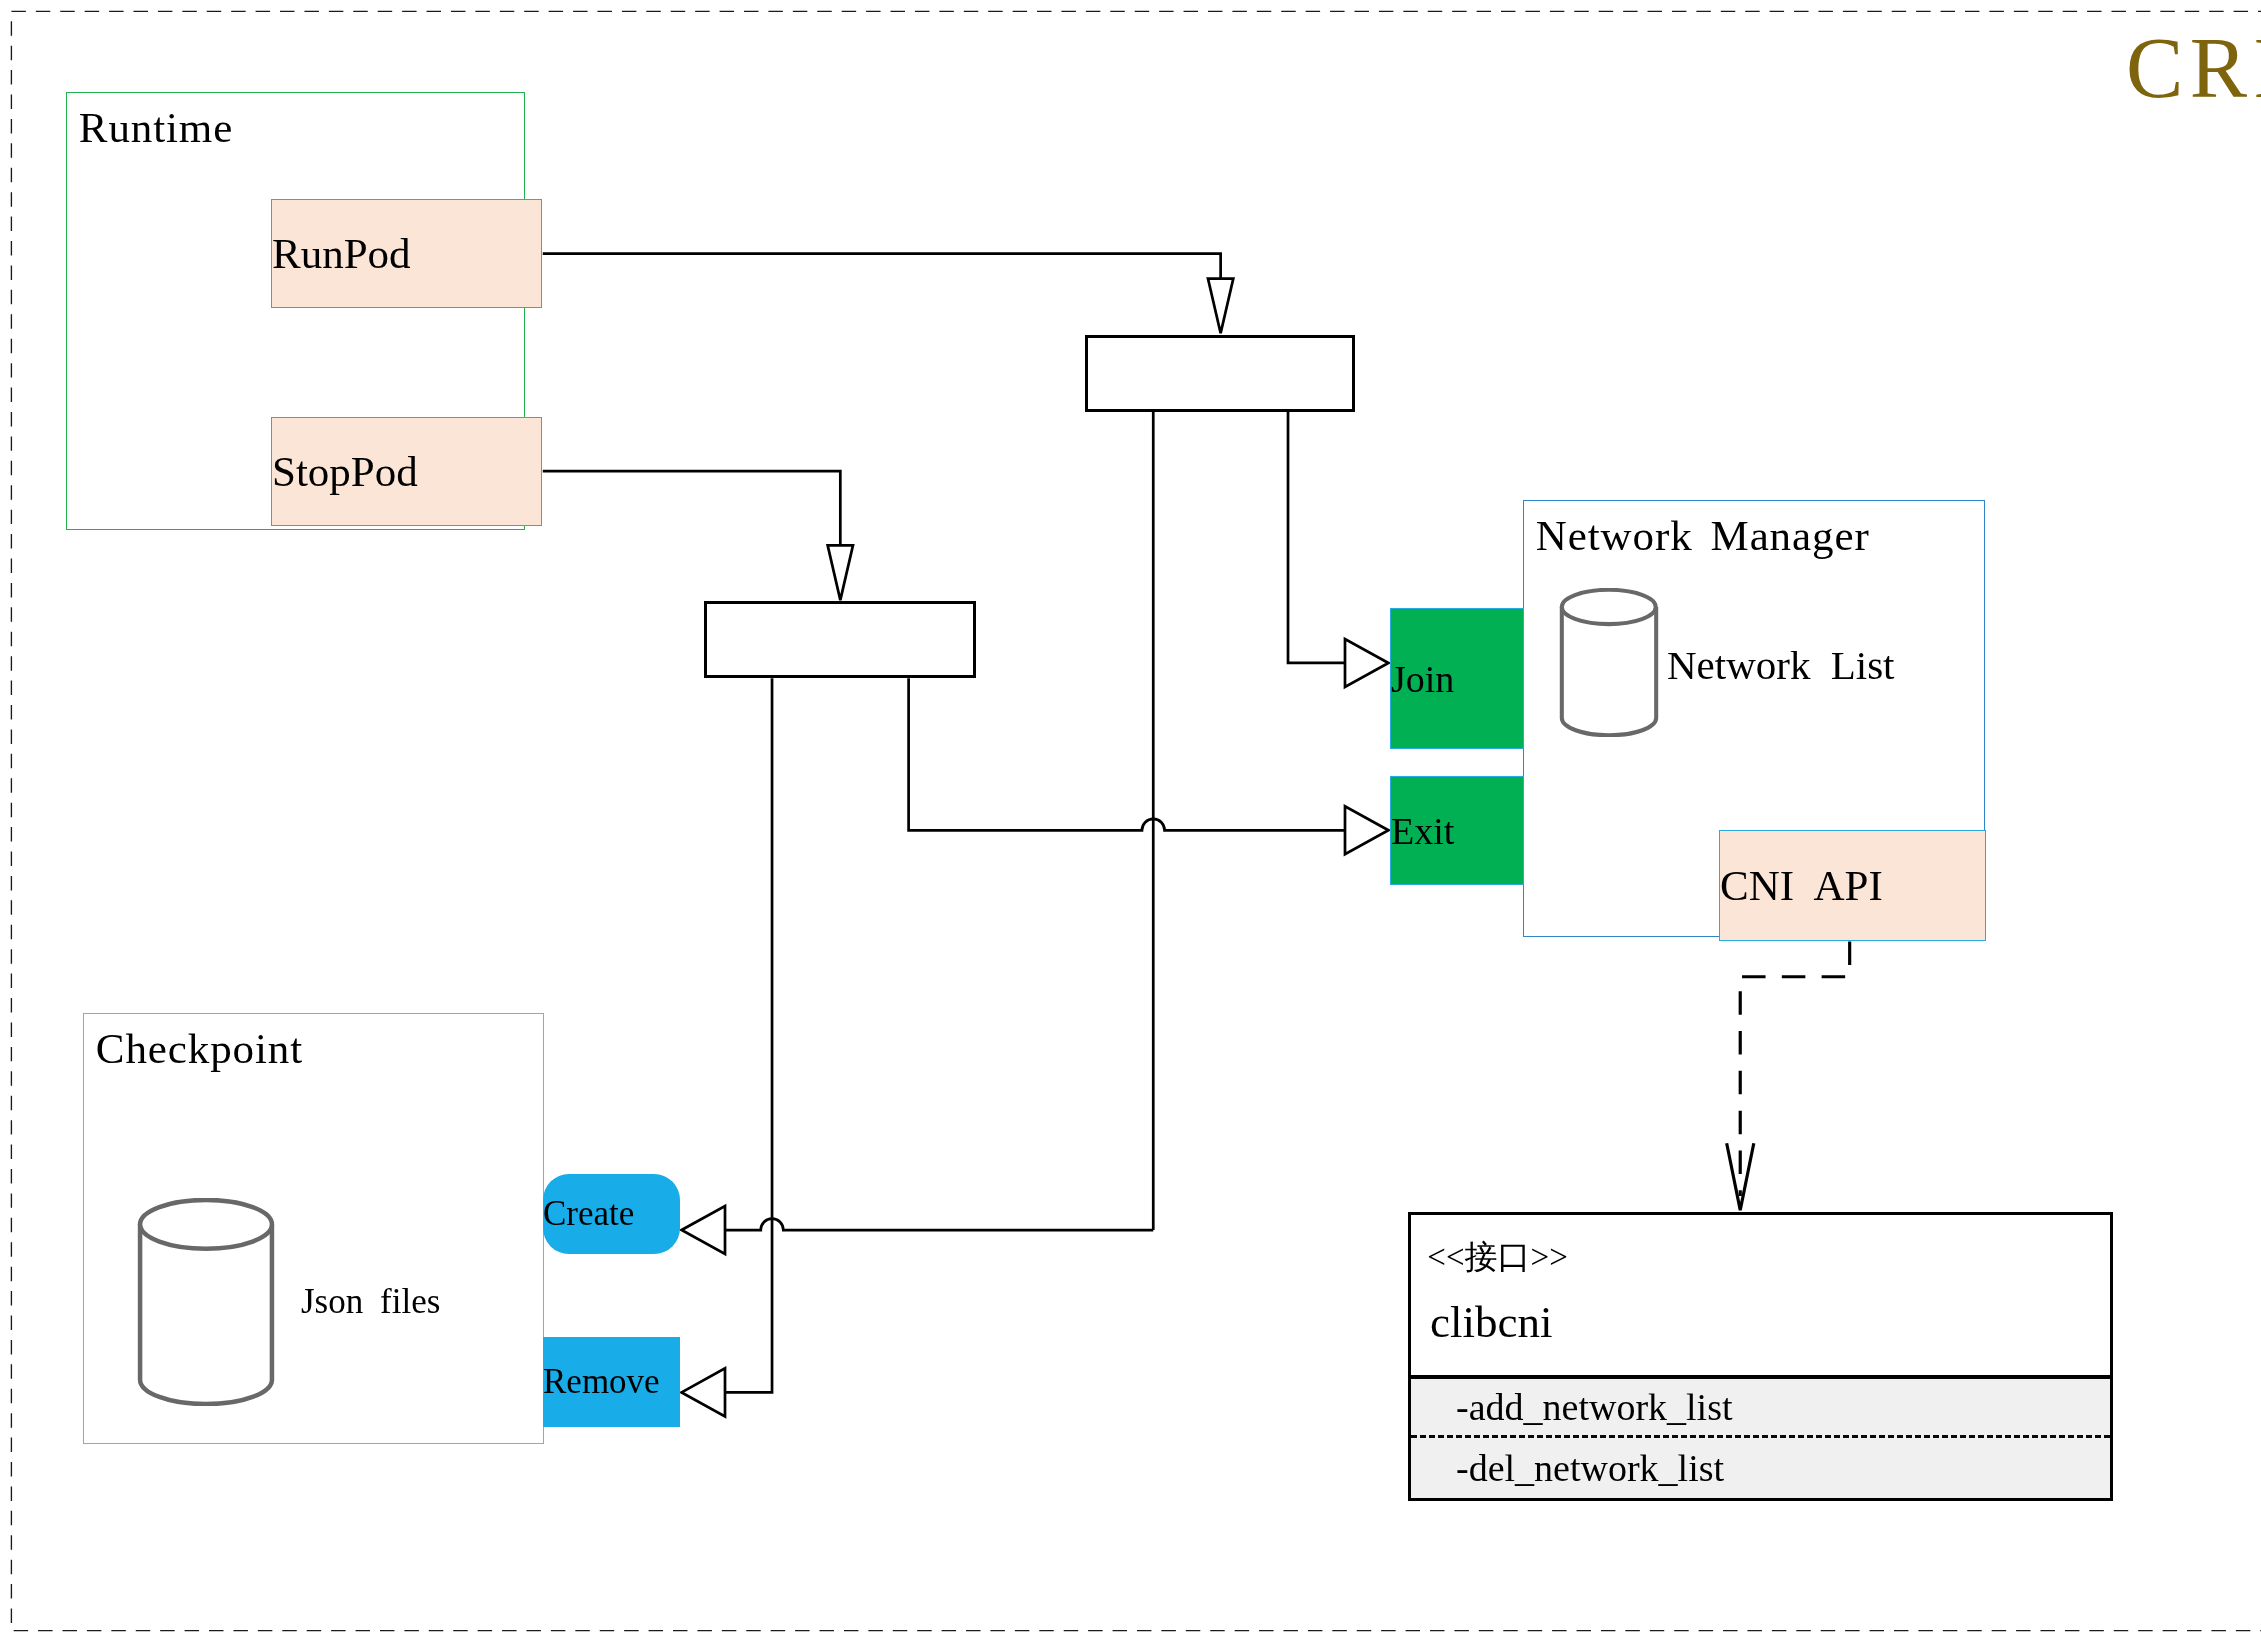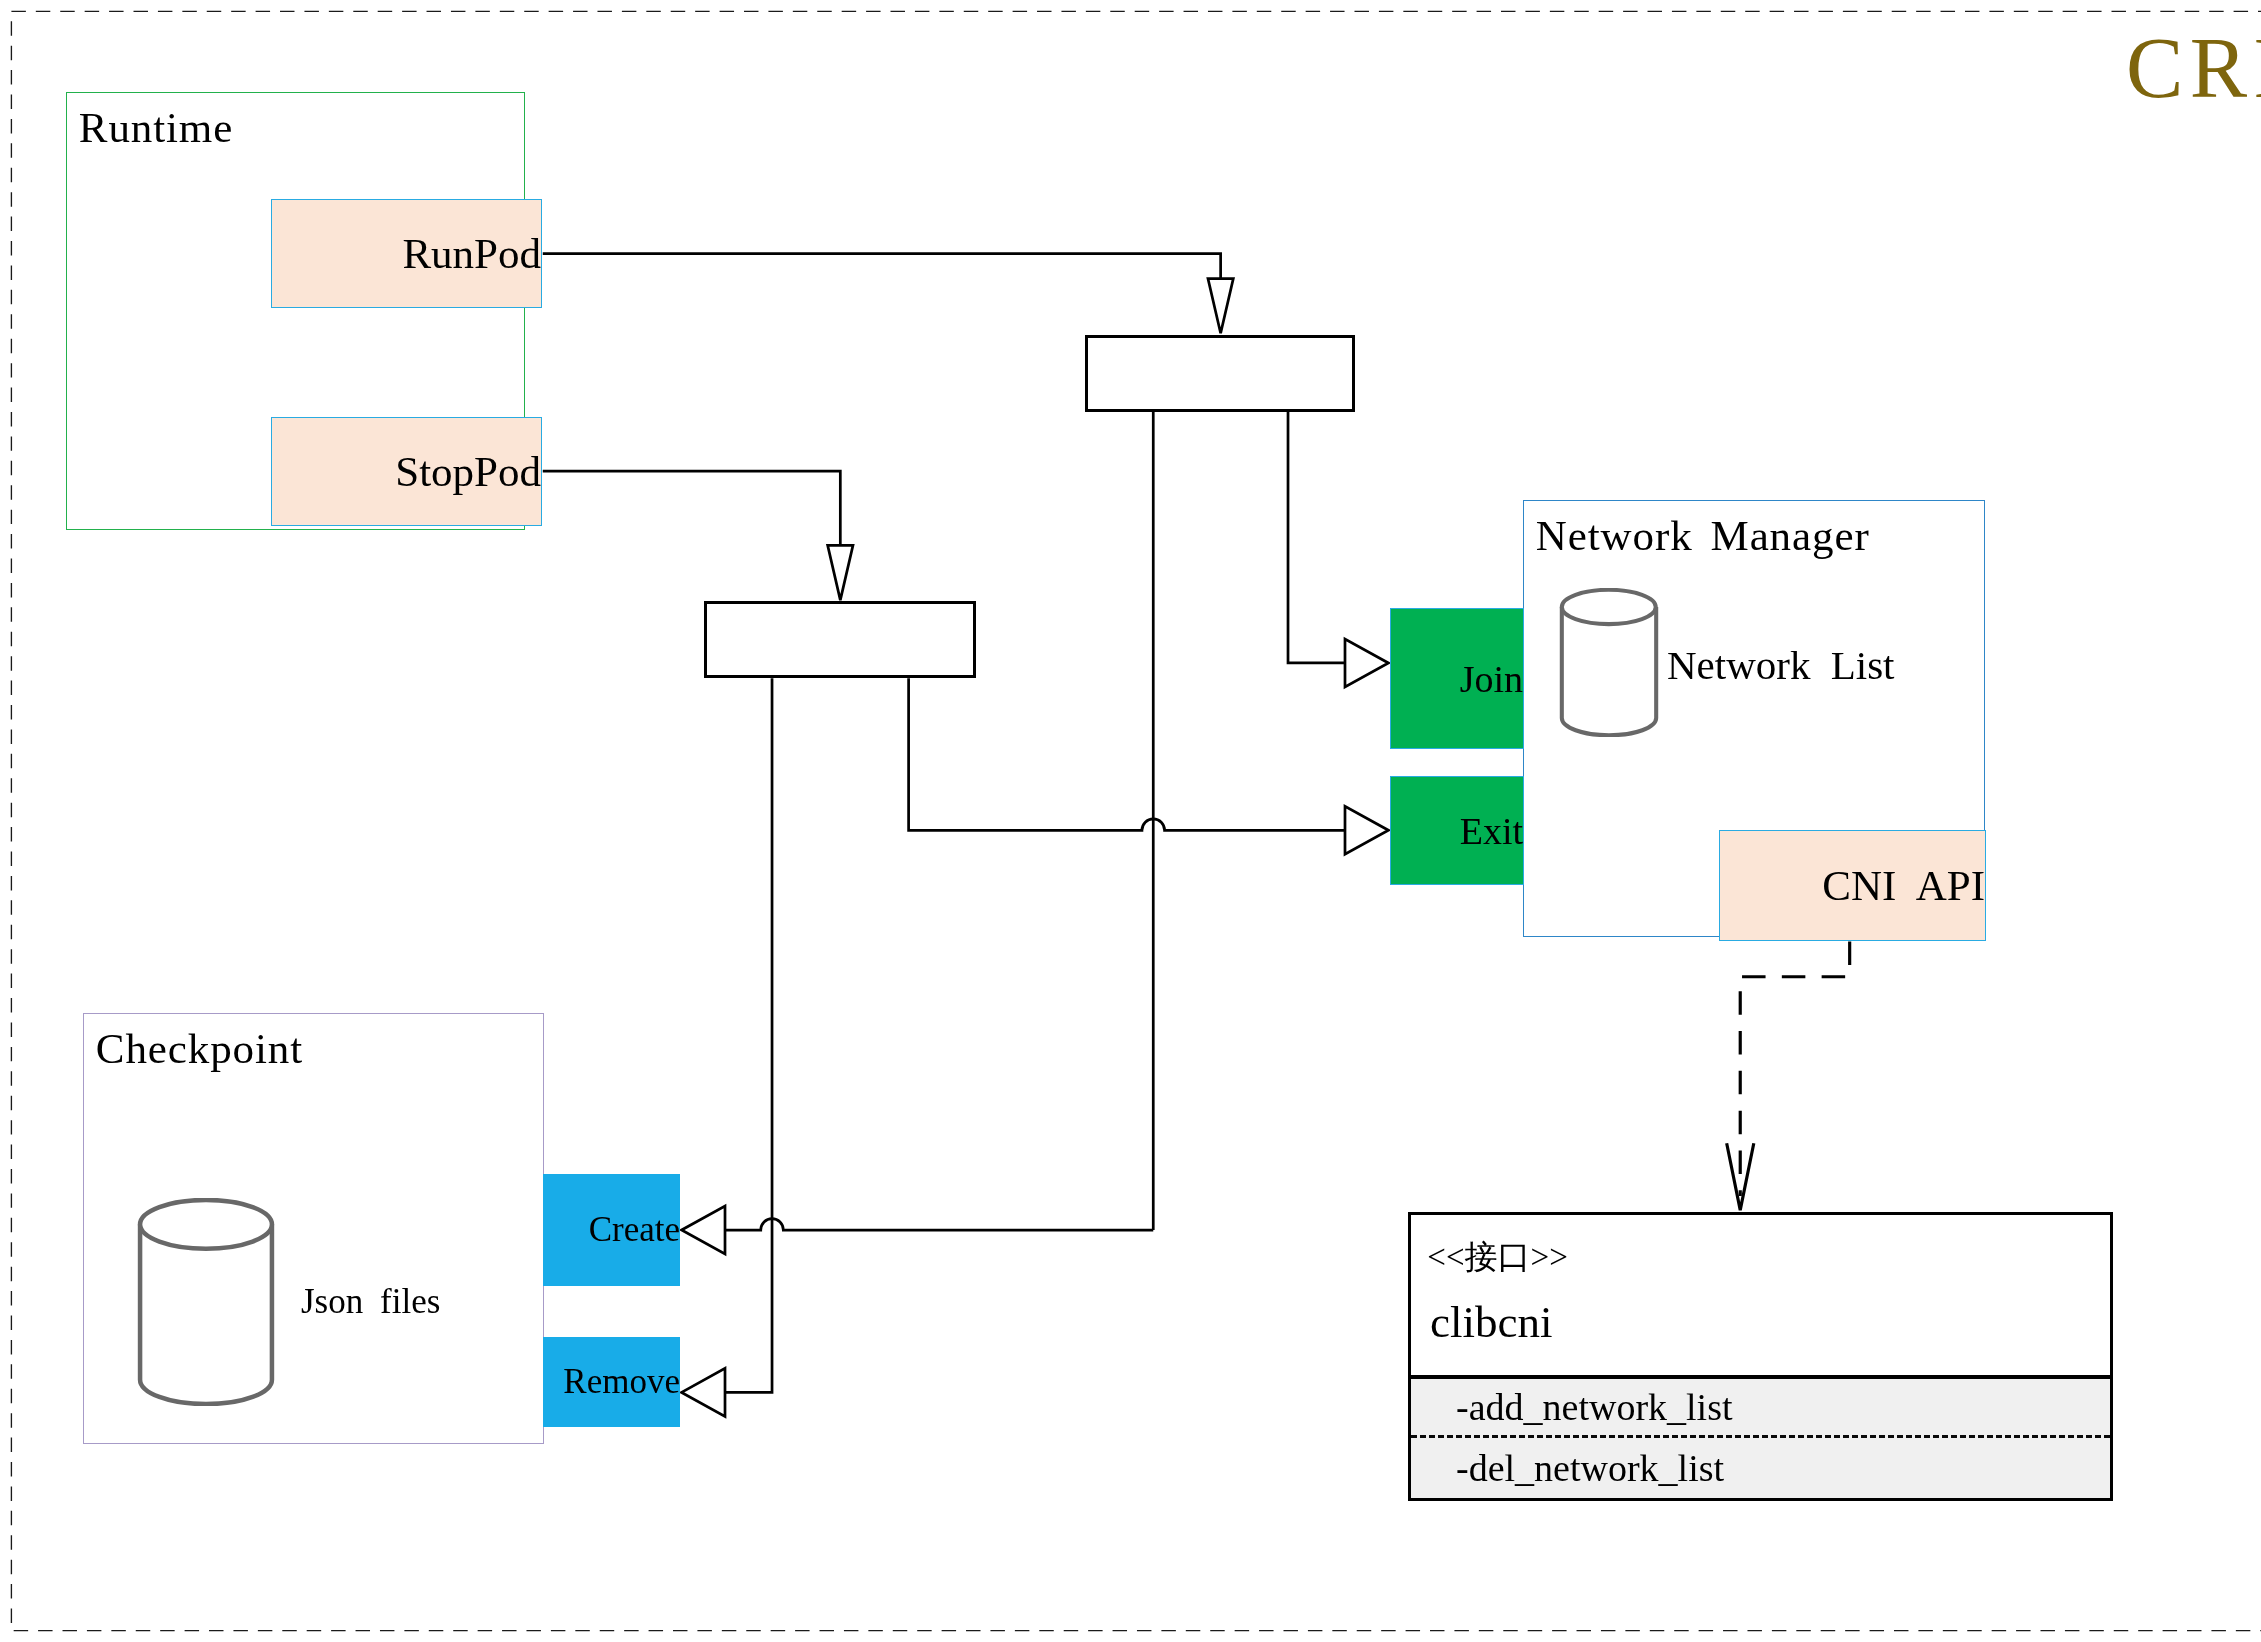--- a/index.html
+++ b/index.html
@@ -13,21 +13,21 @@
   .wire{fill:none;stroke:#000;stroke-width:6;}
   .wire-dashed{fill:none;stroke:#000;stroke-width:7;stroke-dasharray:52 36;}
   .head{fill:#fff;stroke:#000;stroke-width:6;stroke-linejoin:miter;}
   .vhead{fill:none;stroke:#000;stroke-width:7;}
   .frame{fill:none;stroke:#1a1a1a;stroke-width:3;stroke-dasharray:32 22;}
   
   .boxlayer{position:absolute;left:0;top:0;z-index:2;width:100%;height:100%;}
   .titlebox{background:#fff;}
   .box-title{position:absolute;left:11.8px;top:10px;font-size:43px;letter-spacing:0.9px;
              word-spacing:6.3px;white-space:nowrap;}
-  .center{display:flex;align-items:center;justify-content:flex-end;white-space:nowrap;}
+  .center{display:flex;align-items:center;justify-content:flex-start;white-space:nowrap;}
   .peach{background:#FBE5D6;border:1.8px solid #29ABE2;font-size:43px;word-spacing:11px;}
   .greenbtn{background:#00B052;border:1.4px solid #29ABE2;font-size:38px;}
   .bluebtn{background:#18ACE8;font-size:35px;}
   .plain-label{white-space:nowrap;}
   #runtime-box{border:1.4px solid #22B14C;}
   #network-manager-box{border:1.4px solid #2E86C8;background:#fff;}
   #checkpoint-box{border:1.4px solid #A79BC8;background:#fff;}
   .poolbox{background:#fff;border:3.2px solid #000;}
   
   #clibcni-box{border:3.2px solid #000;background:#ec4899;display:flex;flex-direction:column;font-family:Liberation Serif, serif;}
@@ -115,21 +115,21 @@
     <div class="abs titlebox" id="checkpoint-box" style="left:83px;top:1013px;width:461px;height:431px;">
       <div class="box-title">Checkpoint</div>
     </div>
 
     <svg class="abs" style="left:136px;top:1198px;" width="140" height="208" viewBox="0 0 310 460">
       <path d="M9,58 V402 a146,54 0 0 0 292,0 V58" fill="#fff" stroke="#686868" stroke-width="10"></path>
       <ellipse cx="155" cy="58" rx="146" ry="54" fill="#fff" stroke="#686868" stroke-width="10"></ellipse>
     </svg>
     <div class="abs center plain-label" style="left:280px;top:1275px;height:54px;font-size:35px;word-spacing:8.1px;margin-left:21px;">Json files</div>
 
-    <div class="abs center bluebtn" style="left:543px;top:1174px;width:137px;height:112px;">
+    <div class="abs center bluebtn" style="left:543px;top:1174px;width:137px;height:80px;border-radius:26px;">
       <span>Create</span>
     </div>
     <div class="abs center bluebtn" style="left:543px;top:1337px;width:137px;height:90px;">
       <span>Remove</span>
     </div>
 
     <div class="abs" id="clibcni-box" style="left:1408px;top:1212px;width:705px;height:289px;">
       <div id="clibcni-header">
         <div id="clibcni-stereotype">&lt;&lt;接口&gt;&gt;</div>
         <div id="clibcni-name">clibcni</div>

